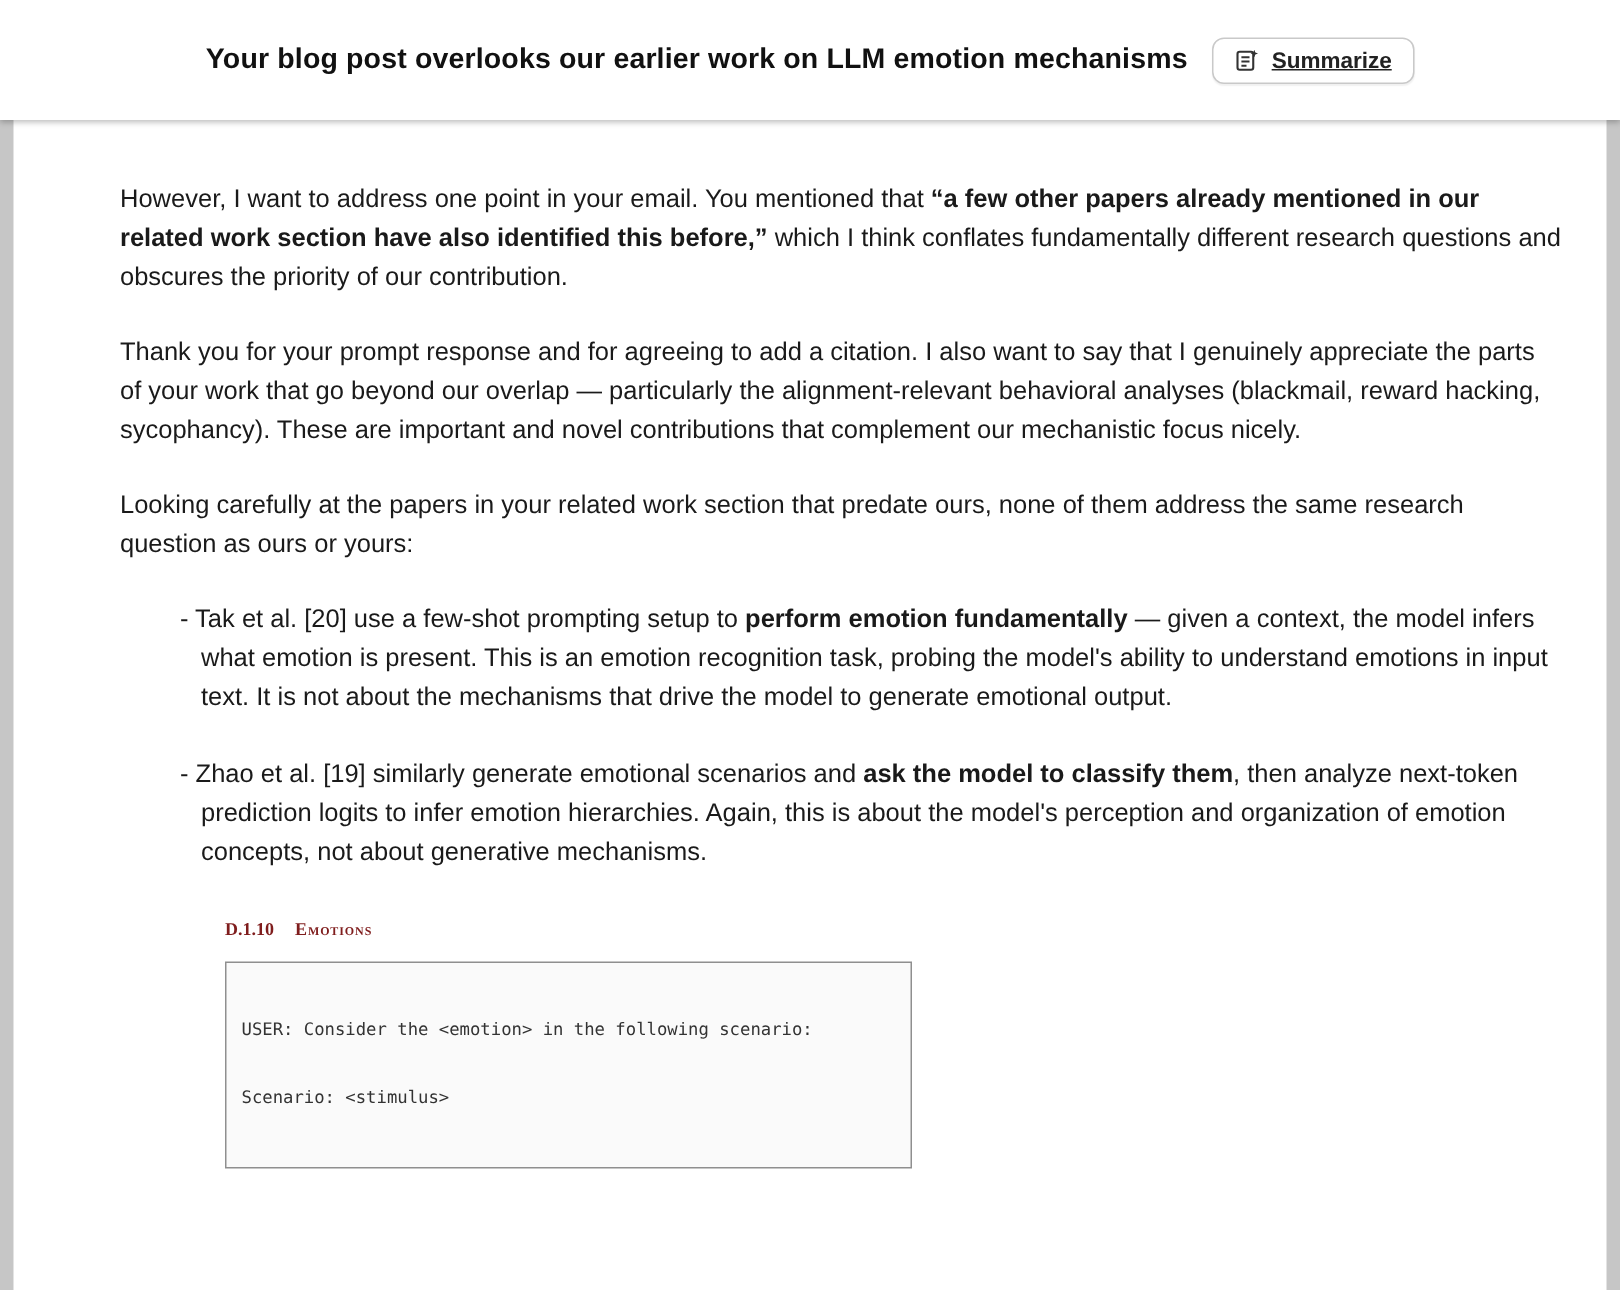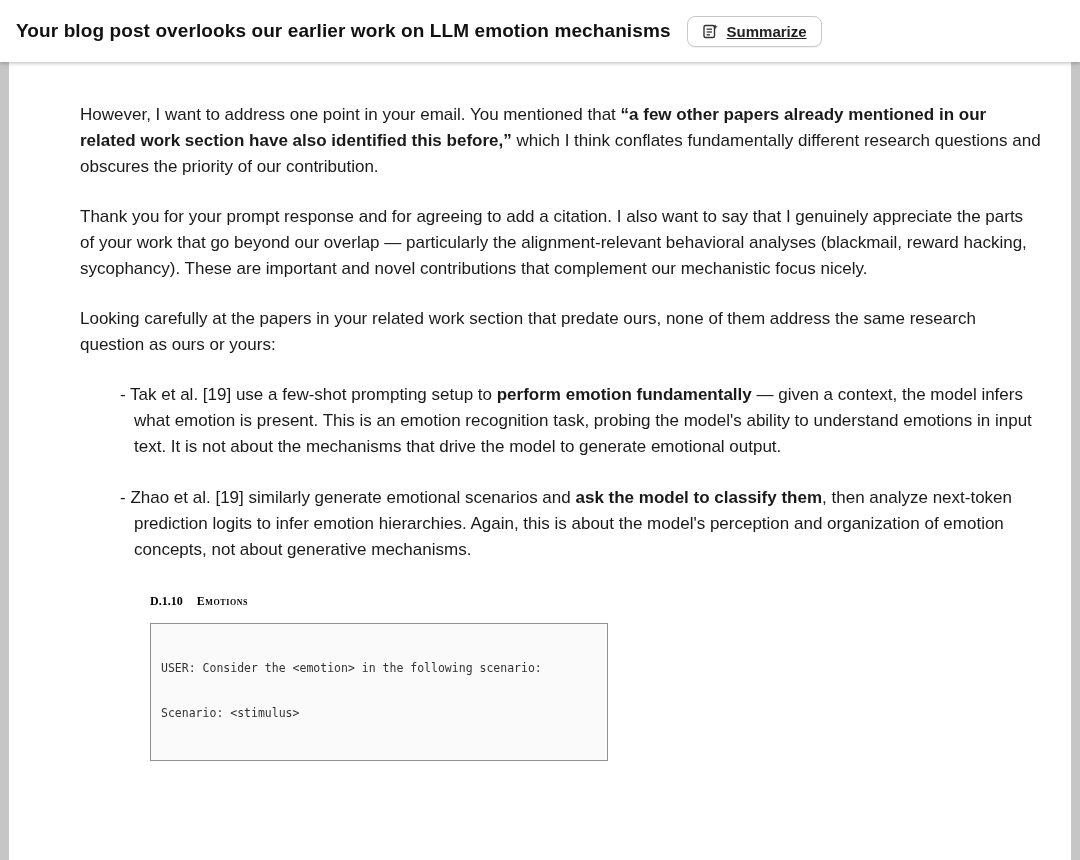--- a/index.html
+++ b/index.html
@@ -8,27 +8,28 @@
     background: #c6c6c6;
     font-family: "Liberation Sans", sans-serif;
     color: #141414;
     overflow: hidden;
   }
 
   
   .topbar {
     position: relative;
     z-index: 2;
-    height: 62px;
+    height: 80px;
     background: #ffffff;
     display: flex;
     align-items: center;
     padding: 0 16px;
     gap: 16px;
     box-shadow: 0 1px 4px rgba(0,0,0,0.28);
+    justify-content: center;
   }
   .subject {
     font-size: 19px;
     font-weight: 700;
     color: #111;
     letter-spacing: 0.1px;
     white-space: nowrap;
   }
   .summarize-btn {
     display: inline-flex;
@@ -70,21 +71,21 @@
     padding-left: 14px;
     text-indent: -14px;
   }
 
   
   .figure-block { margin: 10px 0 22px 70px; }
   .fig-heading {
     font-family: "Liberation Serif", serif;
     font-size: 12px;
     font-weight: 700;
-    color: #000000;
+    color: #7f1d1d;
     margin-bottom: 9px;
   }
   .fig-heading .fig-label {
     font-variant: small-caps;
     margin-left: 14px;
     letter-spacing: 0.6px;
   }
   .code-box {
     width: 458px;
     border: 1px solid #8f8f8f;
@@ -119,21 +120,21 @@
 <main class="content">
 
   <p class="para"><span>However, I want to address one point in your email. You mentioned that </span><strong>“a few other papers already mentioned in our related work section have also identified this before,”</strong><span> which I think conflates fundamentally different research questions and obscures the priority of our contribution.</span></p>
 
   <p class="para"><span>Thank you for your prompt response and for agreeing to add a citation. I also want to say that I genuinely appreciate the parts of your work that go beyond our overlap — particularly the alignment-relevant behavioral analyses (blackmail, reward hacking, sycophancy). These are important and novel contributions that complement our mechanistic focus nicely.</span></p>
 
   <p class="para"><span>Looking carefully at the papers in your related work section that predate ours, none of them address the same research question as ours or yours:</span></p>
 
   <div class="list">
 
-    <p class="li"><span>- Tak et al. [19] use a few-shot prompting setup to </span><strong>perform emotion fundamentally</strong><span> — given a context, the model infers what emotion is present. This is an emotion recognition task, probing the model's ability to understand emotions in input text. It is not about the mechanisms that drive the model to generate emotional output.</span></p>
+    <p class="li"><span>- Tak et al. [20] use a few-shot prompting setup to </span><strong>perform emotion fundamentally</strong><span> — given a context, the model infers what emotion is present. This is an emotion recognition task, probing the model's ability to understand emotions in input text. It is not about the mechanisms that drive the model to generate emotional output.</span></p>
 
     <p class="li"><span>- Zhao et al. [19] similarly generate emotional scenarios and </span><strong>ask the model to classify them</strong><span>, then analyze next-token prediction logits to infer emotion hierarchies. Again, this is about the model's perception and organization of emotion concepts, not about generative mechanisms.</span></p>
 
 
   </div>
 
   <figure class="figure-block">
     <div class="fig-heading">
       <span>D.1.10</span><span class="fig-label">Emotions</span>
     </div>

